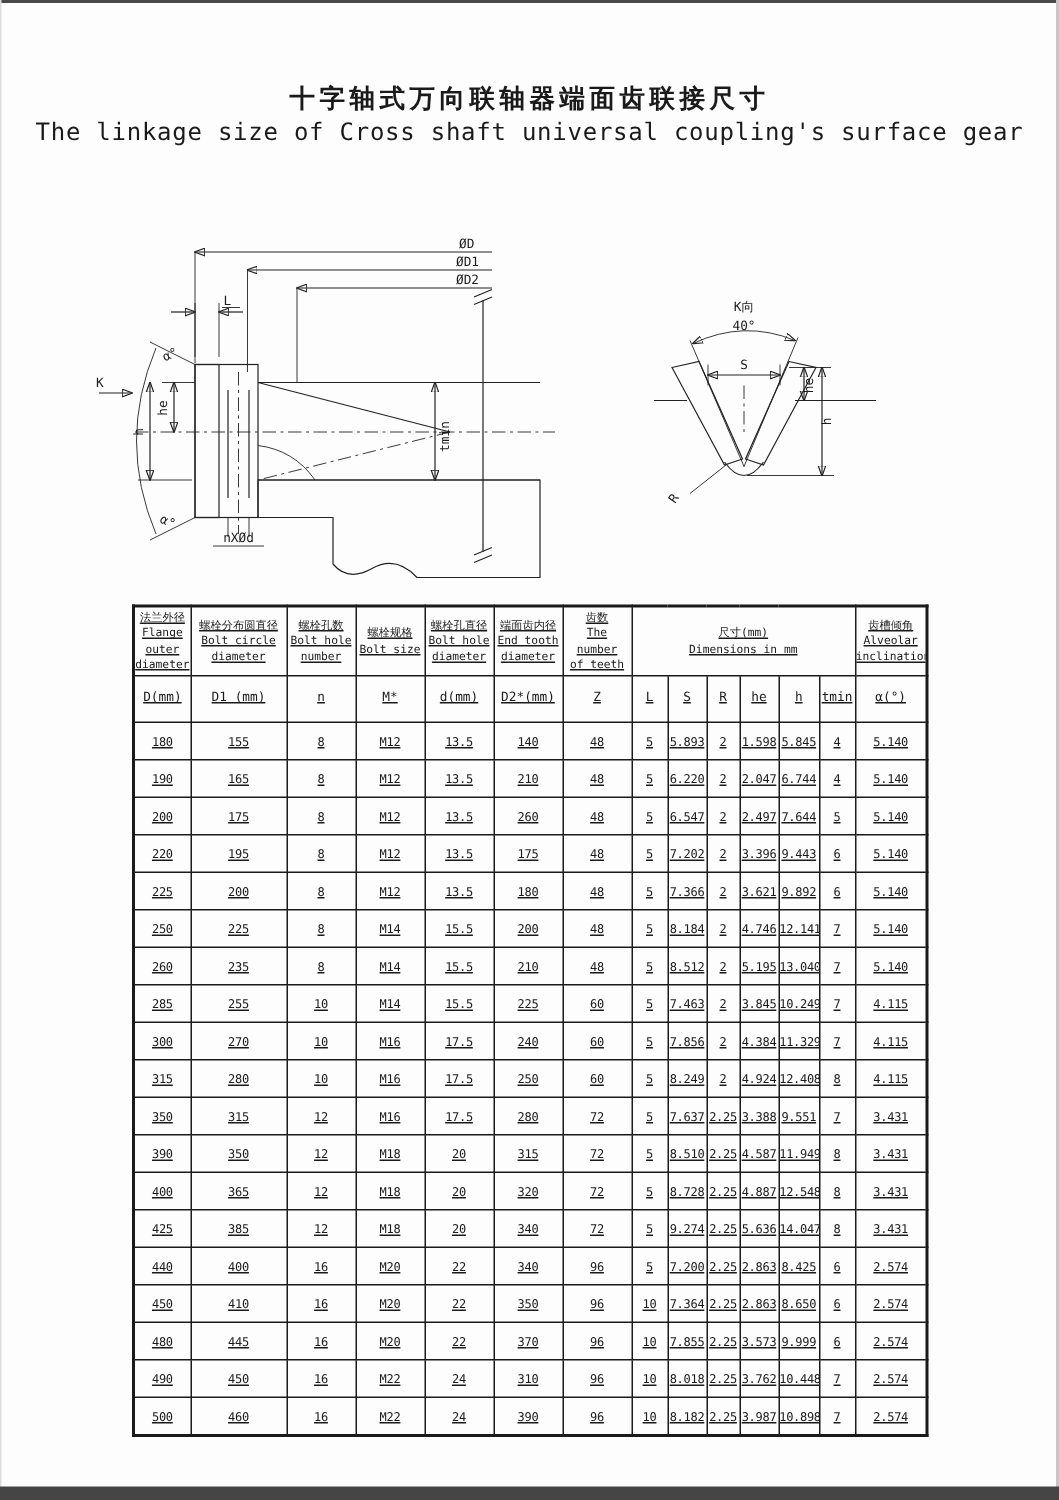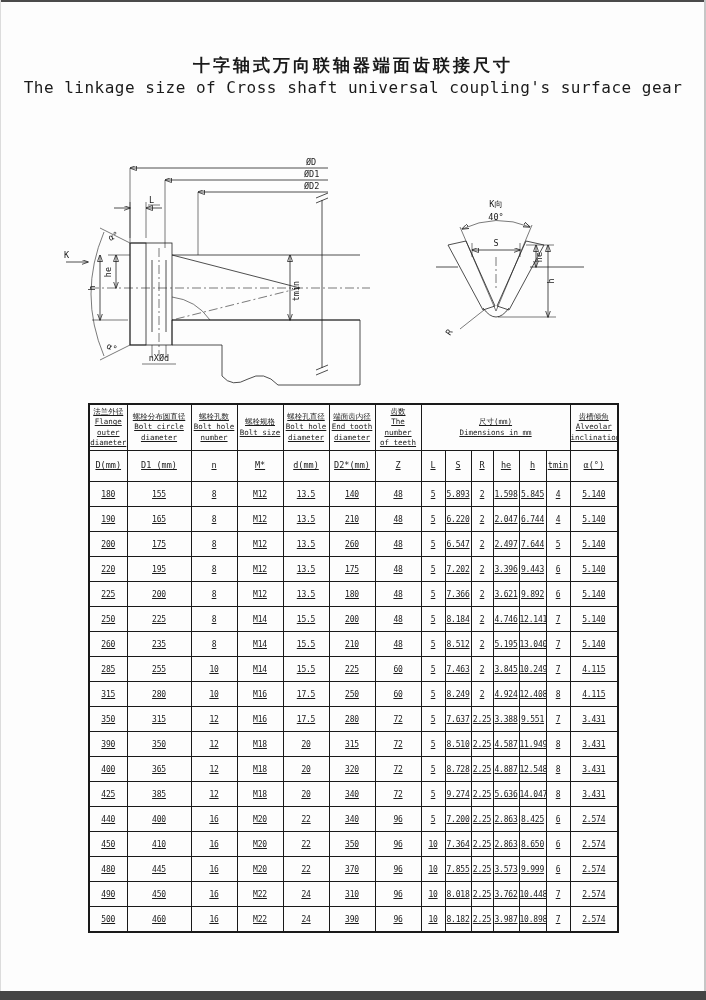--- a/index.html
+++ b/index.html
@@ -372,20 +372,36 @@
           <td>60</td>
           <td>5</td>
           <td>7.463</td>
           <td>2</td>
           <td>3.845</td>
           <td>10.249</td>
           <td>7</td>
           <td>4.115</td>
         </tr>
         <tr>
+          <td>300</td>
+          <td>270</td>
+          <td>10</td>
+          <td>M16</td>
+          <td>17.5</td>
+          <td>240</td>
+          <td>60</td>
+          <td>5</td>
+          <td>7.856</td>
+          <td>2</td>
+          <td>4.384</td>
+          <td>11.329</td>
+          <td>7</td>
+          <td>4.115</td>
+        </tr>
+        <tr>
           <td>315</td>
           <td>280</td>
           <td>10</td>
           <td>M16</td>
           <td>17.5</td>
           <td>250</td>
           <td>60</td>
           <td>5</td>
           <td>8.249</td>
           <td>2</td>

